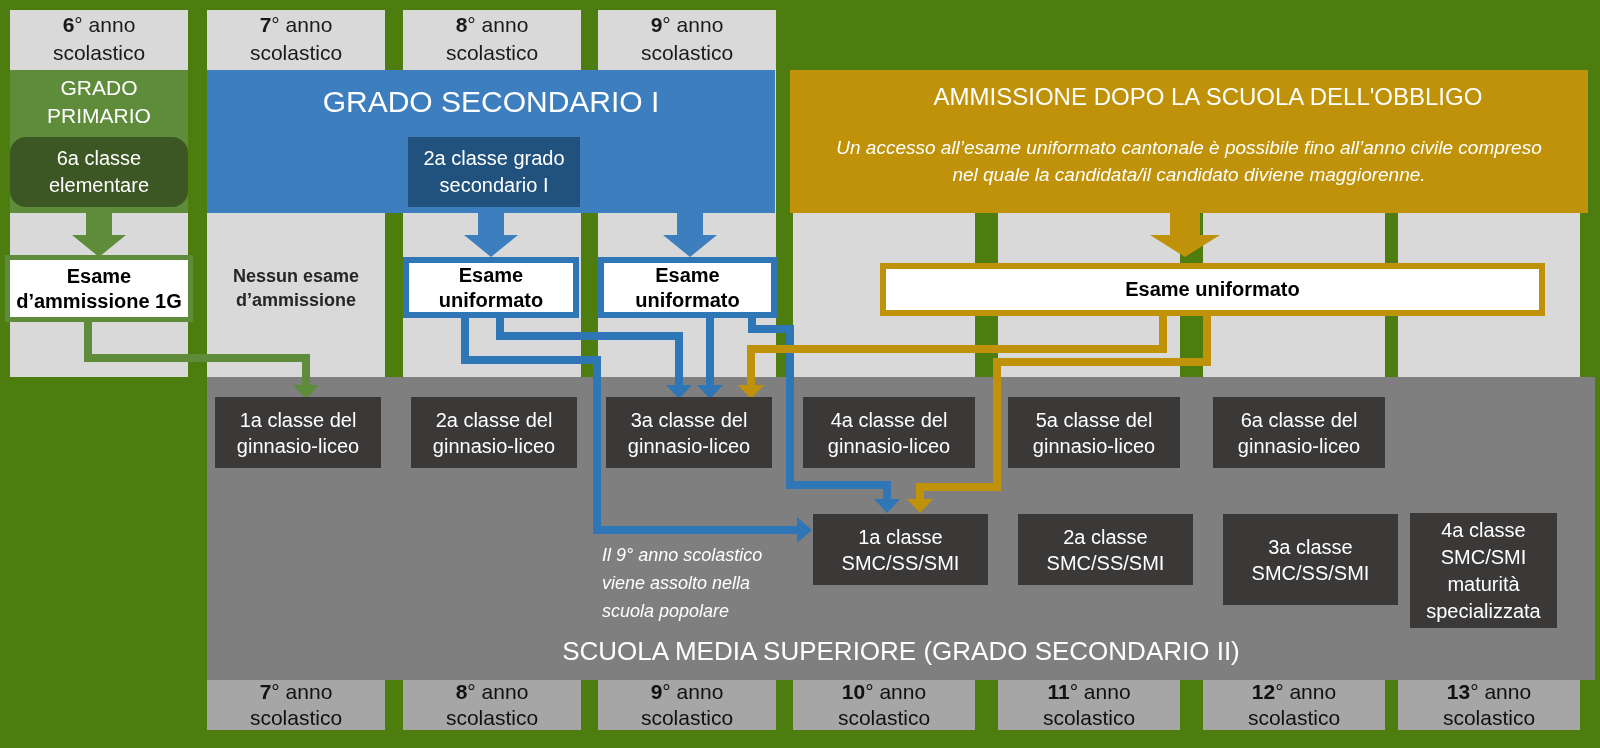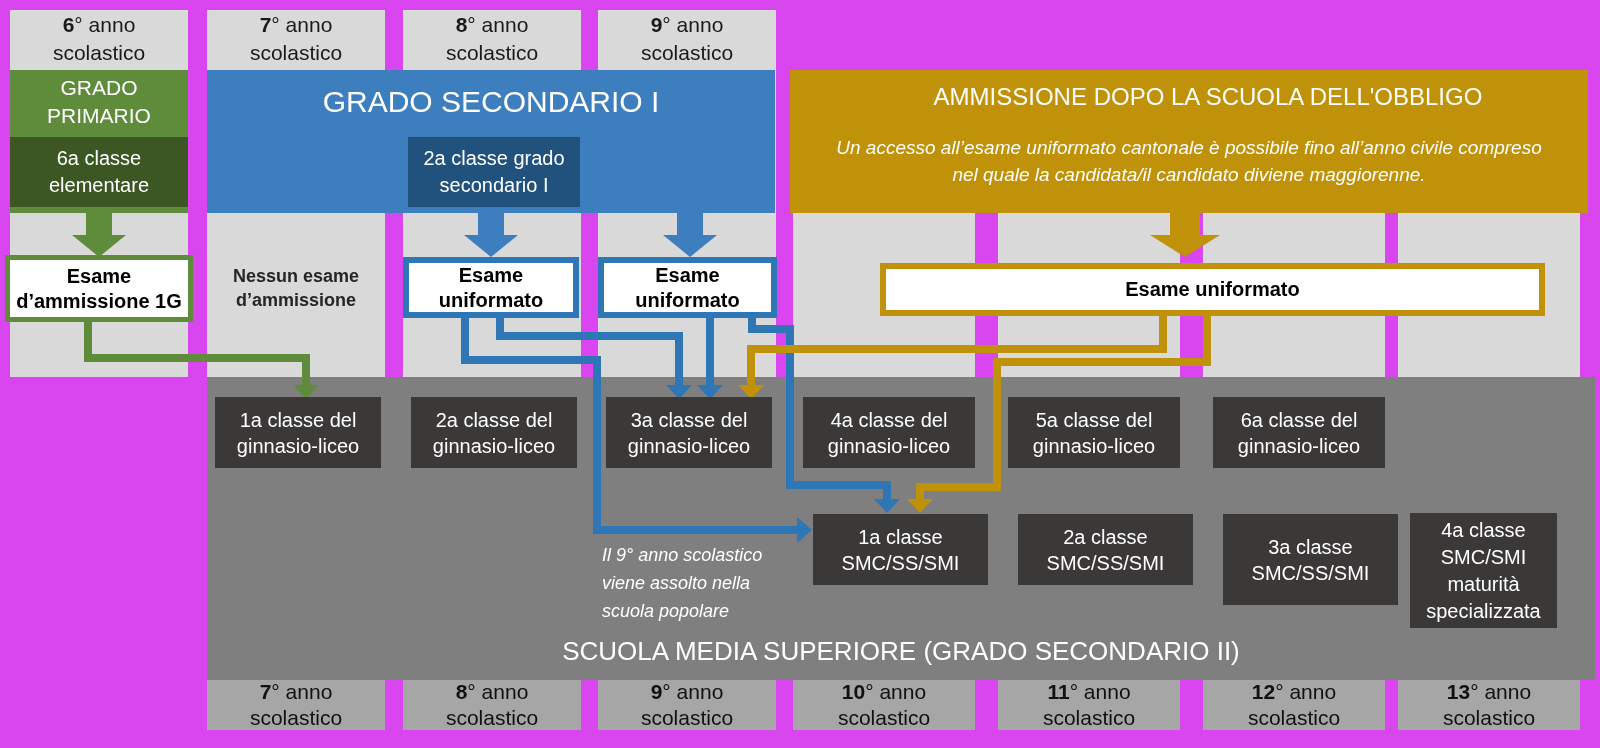--- a/index.html
+++ b/index.html
@@ -1,25 +1,25 @@
 <!DOCTYPE html>
 <html><head>
 <meta charset="utf-8">
 <style>
   html,body{margin:0;padding:0;background:#fff;}
-  #canvas{position:relative;width:1600px;height:748px;background:#d946ef;
+  #canvas{position:relative;width:1600px;height:748px;background:#4d7c0f;
           font-family:"Liberation Sans",sans-serif;overflow:hidden;}
   .abs{position:absolute;box-sizing:border-box;}
   .band{background:#D9D9D9;}
   .flexc{display:flex;flex-direction:column;align-items:center;justify-content:center;text-align:center;}
   .ytop{background:#D9D9D9;color:#1a1a1a;font-size:21px;line-height:28px;}
   .ybot{background:#A6A6A6;color:#111;font-size:21px;line-height:26px;}
   .gp-container{background:#5E8C3B;}
   .gp-title{color:#fff;font-size:21px;line-height:28px;}
-  .gp-dark{background:#3C5624;color:#fff;font-size:20px;line-height:27px;}
+  .gp-dark{background:#3C5624;color:#fff;font-size:20px;line-height:27px;border-radius:16px;}
   .sec1-container{background:#3D7EBF;}
   .sec1-title{color:#fff;font-size:30px;}
   .sec1-dark{background:#21527E;color:#fff;font-size:20px;line-height:27px;}
   .gold-container{background:#BF9209;}
   .gold-title{color:#fff;font-size:24px;padding-left:38px;}
   .gold-sub{color:#fff;font-size:19px;line-height:27px;font-style:italic;}
   .exam{background:#fff;color:#000;font-weight:bold;font-size:20px;line-height:25px;}
   .exam-green{border:5px solid #5E8C3B;}
   .exam-blue{border:6px solid #2E76B6;}
   .exam-gold{border:6px solid #BF9209;}

